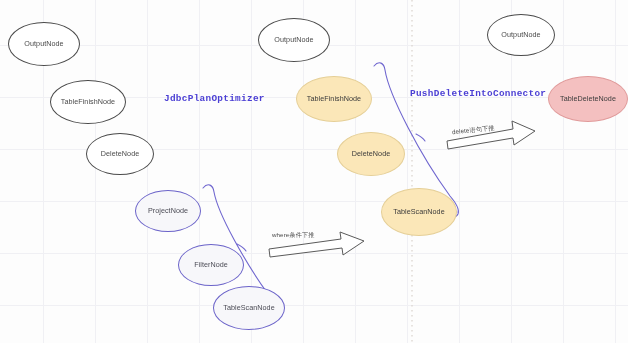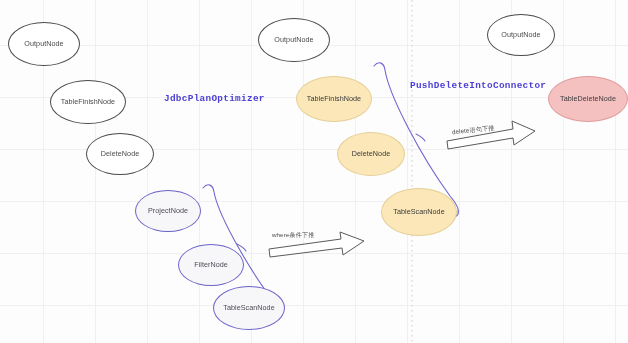--- a/index.html
+++ b/index.html
@@ -136,18 +136,18 @@
   </div>
 
   <div class="node plain" style="left:487px; top:14px;  width:68px; height:42px;">
     <span class="node-label">OutputNode</span>
   </div>
   <div class="node rose" style="left:548px; top:76px;  width:80px; height:46px;">
     <span class="node-label">TableDeleteNode</span>
   </div>
 
   <div class="rule-label" style="left:164px; top:93px;">JdbcPlanOptimizer</div>
-  <div class="rule-label" style="left:410px; top:80px;">PushDeleteIntoConnector</div>
+  <div class="rule-label" style="left:410px; top:88px;">PushDeleteIntoConnector</div>
 
   <div class="arrow-caption" style="left:272px; top:231px;">where条件下推</div>
   <div class="arrow-caption" style="left:452px; top:126px; transform:rotate(-6deg);">delete语句下推</div>
 
 </div>
 
 </body></html>

